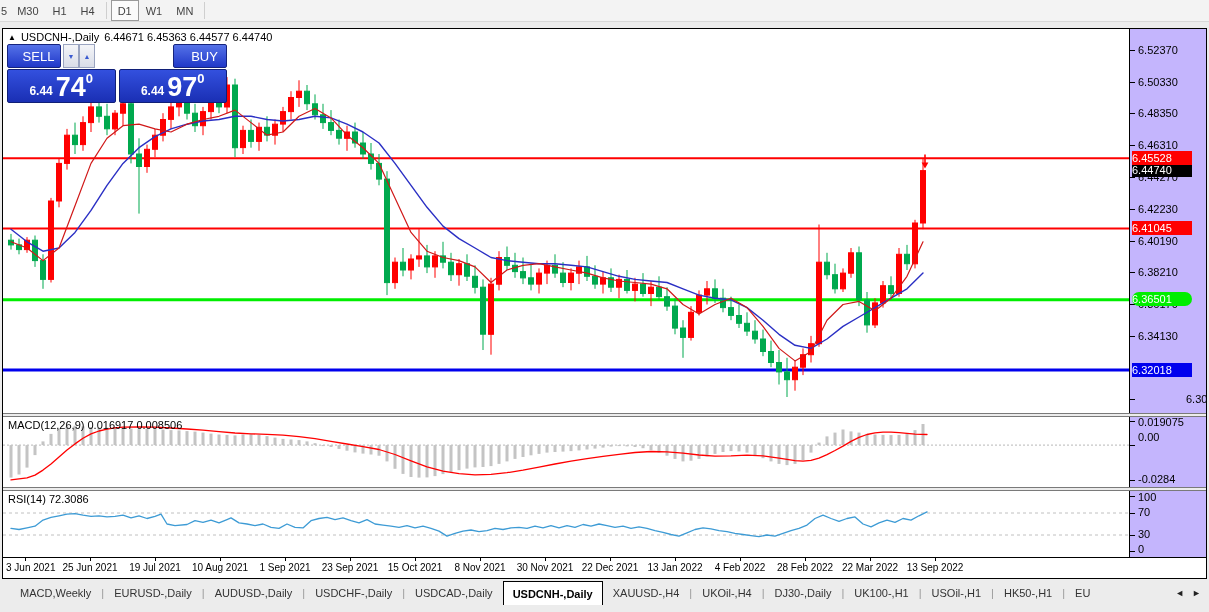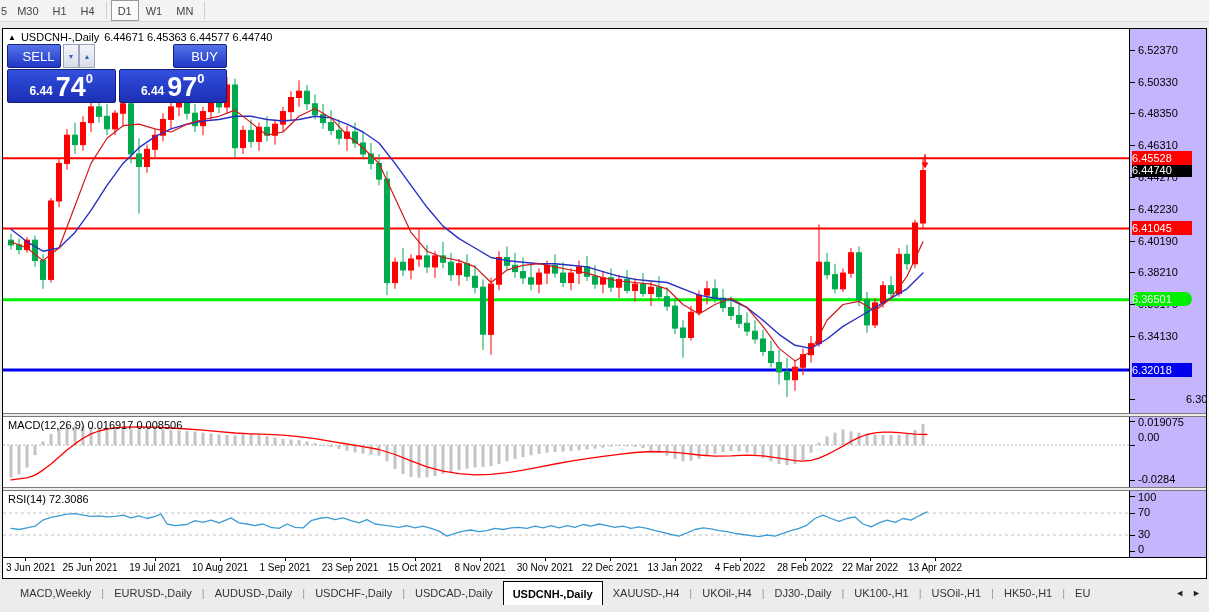--- a/index.html
+++ b/index.html
@@ -805,21 +805,21 @@
       <div class="date-label" style="left: 607px;">22 Dec 2021</div>
       <div class="date-tick" style="left: 672px;"></div>
       <div class="date-label" style="left: 672px;">13 Jan 2022</div>
       <div class="date-tick" style="left: 737px;"></div>
       <div class="date-label" style="left: 737px;">4 Feb 2022</div>
       <div class="date-tick" style="left: 802px;"></div>
       <div class="date-label" style="left: 802px;">28 Feb 2022</div>
       <div class="date-tick" style="left: 867px;"></div>
       <div class="date-label" style="left: 867px;">22 Mar 2022</div>
       <div class="date-tick" style="left: 932px;"></div>
-      <div class="date-label" style="left: 932px;">13 Apr 2022</div>
+      <div class="date-label" style="left: 932px;">13 Sep 2022</div>
     </div>
 </div>
 
 <div class="tabbar" id="tabbar">
     <div class="tab">MACD,Weekly</div>
     <span class="tab-sep">|</span>
     <div class="tab">EURUSD-,Daily</div>
     <span class="tab-sep">|</span>
     <div class="tab">AUDUSD-,Daily</div>
     <span class="tab-sep">|</span>

